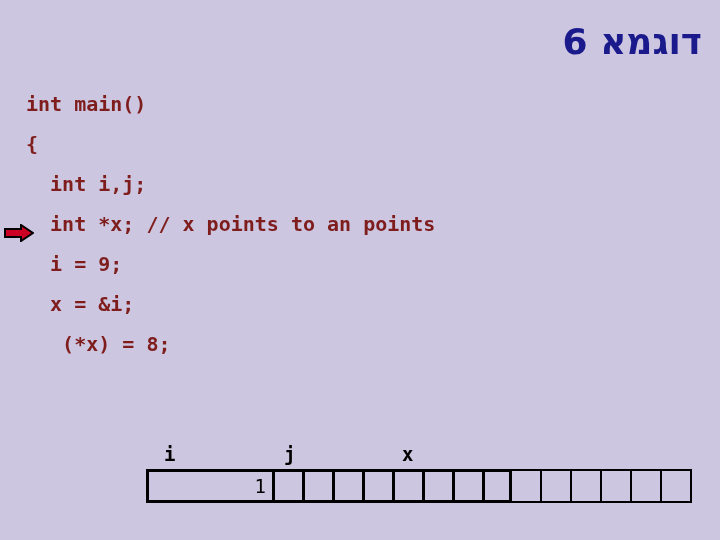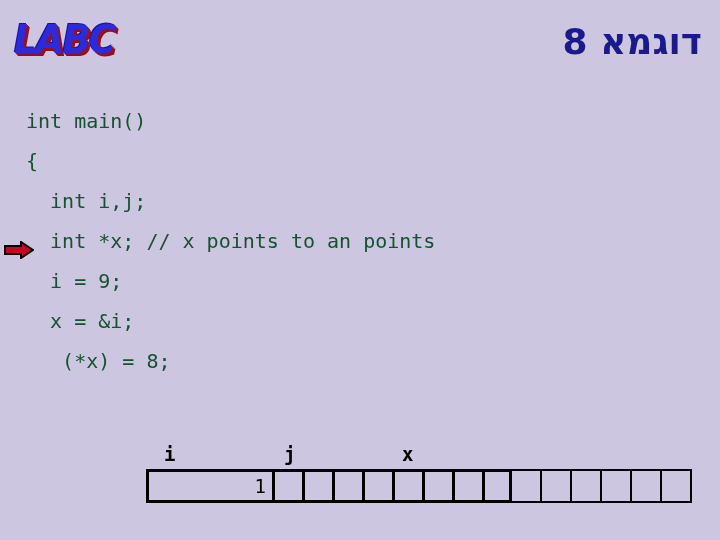--- a/index.html
+++ b/index.html
@@ -69,25 +69,24 @@
     white-space: nowrap;
   }
 
   
   .code {
     position: absolute;
     left: 26px;
     top: 84px;
     width: 680px;
     font-family: "DejaVu Sans Mono", "Liberation Mono", monospace;
-    font-weight: normal;
+    font-weight: bold;
     font-size: 20px;
-    color: #14532d;
+    color: #7f1d1d;
     white-space: pre;
-    margin-top: 17px;
   }
   .code-line {
     height: 40px;
     line-height: 40px;
     position: relative;
     white-space: pre;
   }
 
   
   .arrow-marker {
@@ -149,25 +148,22 @@
     color: #000;
     text-align: right;
     padding-right: 6px;
   }
 </style>
 </head>
 <body>
 
 <div class="slide">
 
-  <div class="logo">
-    <div class="logo-text">LABC</div>
-  </div>
 
-  <div class="title">דוגמא 8</div>
+  <div class="title">דוגמא 6</div>
 
   <div class="code" id="code-block"><div class="code-line"><span>int main()</span></div><div class="code-line"><span>{</span></div><div class="code-line"><span>  int i,j;</span></div><div class="code-line"><span class="arrow-marker"><svg width="30" height="18" viewBox="0 0 30 18">
             <path d="M1 5 L17 5 L17 1 L29 9 L17 17 L17 13 L1 13 Z" fill="#cc0022" stroke="#000000" stroke-width="2" stroke-linejoin="miter"></path>
           </svg></span><span>  int *x; // x points to an points</span></div><div class="code-line"><span>  i = 9;</span></div><div class="code-line"><span>  x = &amp;i;</span></div><div class="code-line"><span>   (*x) = 8;</span></div></div>
 
   <div class="memory">
     <div class="mem-labels" id="mem-labels">
         <div class="mem-label" style="left: 18px;">i</div>
         <div class="mem-label" style="left: 138px;">j</div>
         <div class="mem-label" style="left: 256px;">x</div>

